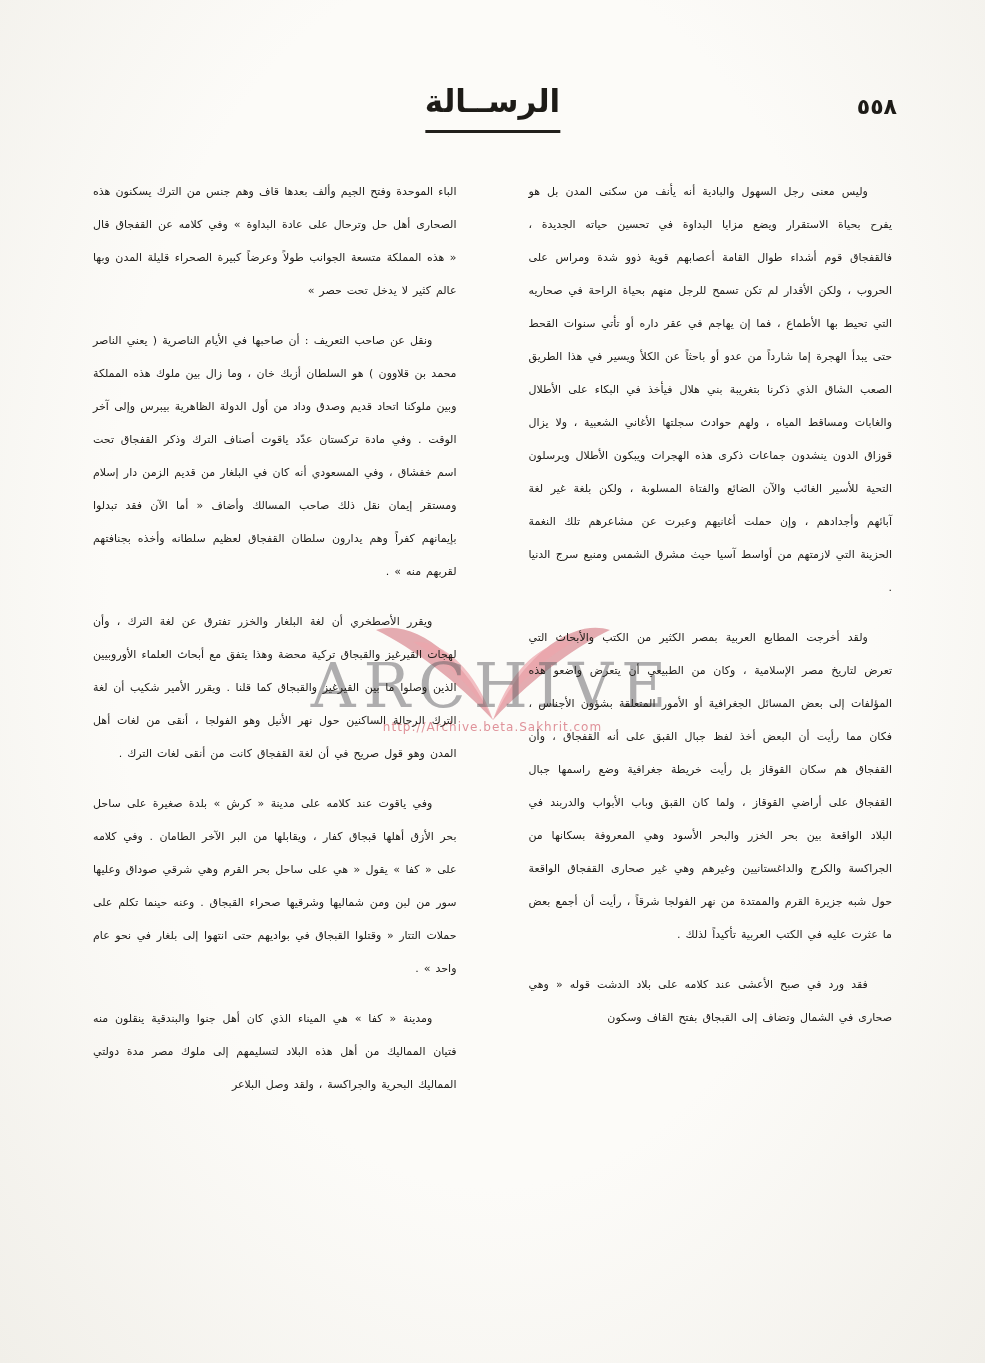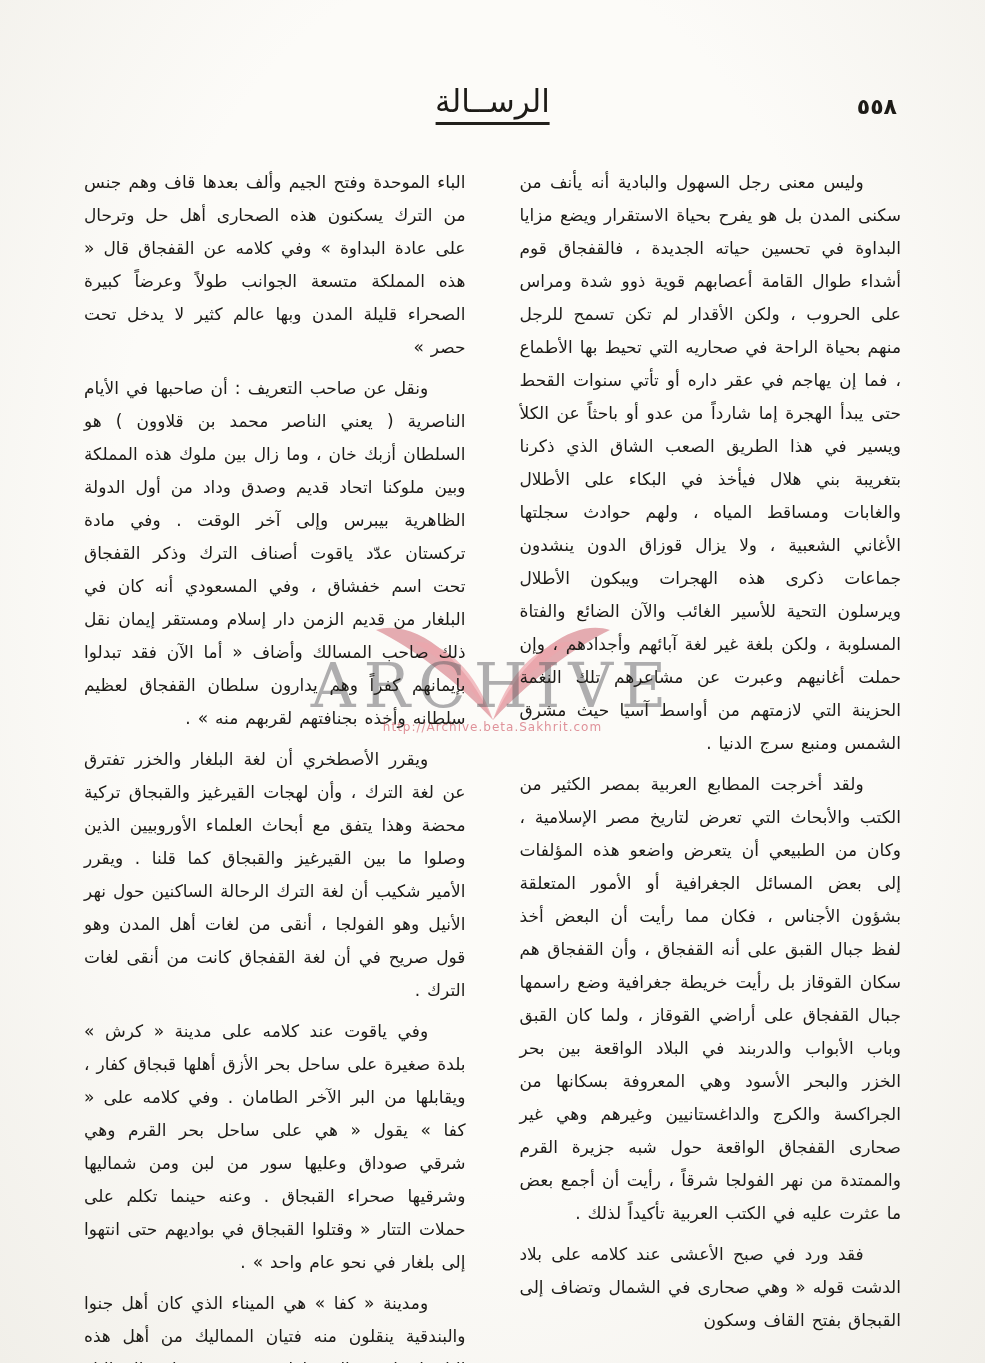--- a/index.html
+++ b/index.html
@@ -25,23 +25,23 @@
   .page-header {
     position: relative;
     height: 158px;
   }
   .magazine-title {
     position: absolute;
     top: 86px;
     left: 50%;
     transform: translateX(-50%);
     font-size: 31px;
-    font-weight: normal;
+    font-weight: bold;
     letter-spacing: 1px;
-    padding-bottom: 5px;
+    padding-bottom: 13px;
     border-bottom: 3px solid #22201c;
     line-height: 1;
   }
   .page-number {
     position: absolute;
     top: 94px;
     right: 88px;
     font-size: 22px;
     font-weight: bold;
   }
@@ -53,22 +53,22 @@
     flex-direction: row; 
     gap: 38px;
     padding: 0 76px;
     z-index: 2;
   }
   .column {
     flex: 1 1 0;
     min-width: 0;
   }
   .para {
-    margin: 8px;
-    font-size: 17px;
+    margin: 17px;
+    font-size: 11px;
     line-height: 33px;
     text-align: justify;
     text-justify: inter-word;
     word-spacing: 1.5px;
     text-indent: 2.2em;
   }
   .para.no-indent {
     text-indent: 0;
   }
 

